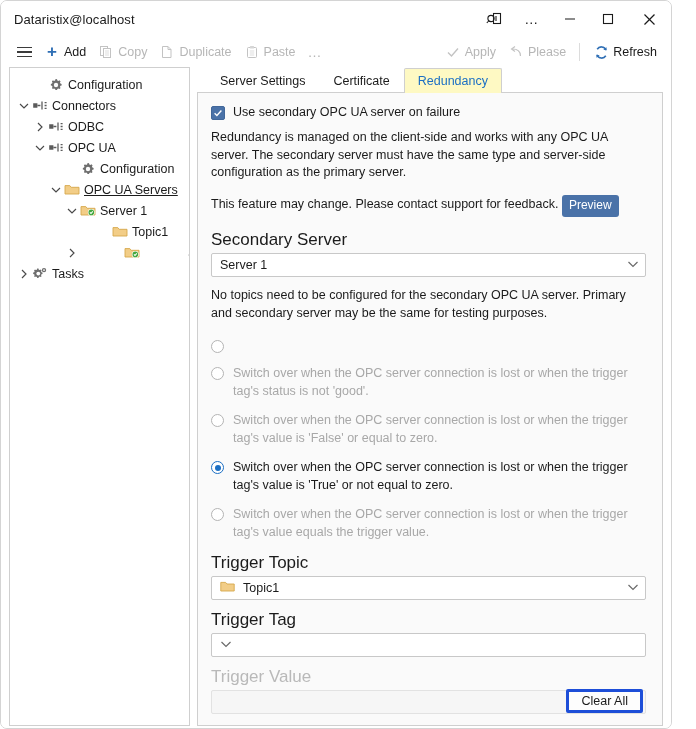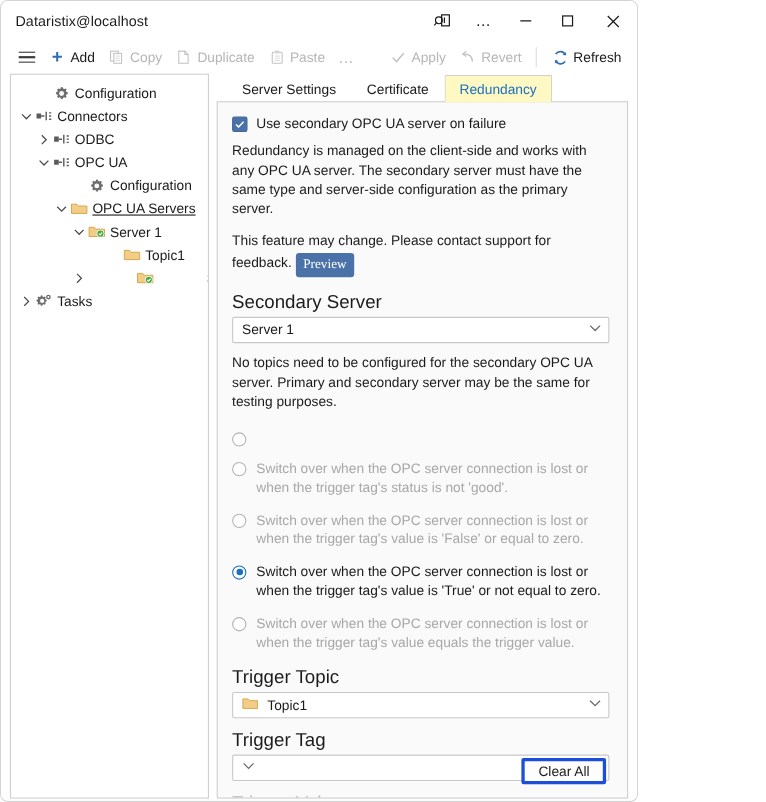--- a/index.html
+++ b/index.html
@@ -7,21 +7,21 @@
     margin: 0; padding: 0;
     width: 696px; height: 729px;
     background: #ffffff;
     font-family: "Liberation Sans", sans-serif;
     font-size: 12.5px;
     color: #1a1a1a;
     overflow: hidden;
   }
   #app {
     position: relative;
-    width: 580px; height: 729px;
+    width: 672px; height: 729px;
     background: #ffffff;
     border: 1px solid #d4d4d4;
     border-radius: 7px;
     overflow: hidden;
   }
 
   
   .titlebar {
     height: 36px;
     display: flex;
@@ -178,21 +178,20 @@
   .badge {
     display: inline-block;
     background: #4a72a8;
     color: #ffffff;
     font-size: 12px;
     padding: 2px 7px 3px;
     border-radius: 3px;
     vertical-align: baseline;
     position: relative;
     top: 1px;
-    font-family: Liberation Serif, serif;
   }
 
   .flabel { font-size: 17px; color: #1b1b1b; margin-bottom: 3px; }
   .flabel.dim { color: #b9b9b9; }
 
   .combo {
     height: 24px;
     border: 1px solid #c8c8c8;
     background: #ffffff;
     border-radius: 2px;
@@ -362,21 +361,21 @@
         </span>
         <span>Apply</span>
       </div>
       <div class="tool disabled">
         <span class="glyph">
           <svg width="14" height="14" viewBox="0 0 14 14">
             <path d="M11.5 11 C11.5 6 8 4 3.5 4" fill="none" stroke="#c3c3c3" stroke-width="1.2"></path>
             <path d="M6 1.6 L2.6 4 L6 6.4" fill="none" stroke="#c3c3c3" stroke-width="1.2"></path>
           </svg>
         </span>
-        <span>Revert</span>
+        <span>Please</span>
       </div>
       <div class="tool-sep"></div>
       <div class="tool">
         <span class="glyph refresh-ico">
           <svg width="15" height="15" viewBox="0 0 15 15">
             <path d="M12 5 A5 5 0 0 0 3.2 4.2" fill="none" stroke="#2f6fb5" stroke-width="1.6"></path>
             <path d="M3 10 A5 5 0 0 0 11.8 10.8" fill="none" stroke="#2f6fb5" stroke-width="1.6"></path>
             <path d="M12.6 2.2 L12.4 5.4 L9.3 4.6 Z" fill="#2f6fb5"></path>
             <path d="M2.4 12.8 L2.6 9.6 L5.7 10.4 Z" fill="#2f6fb5"></path>
           </svg>

